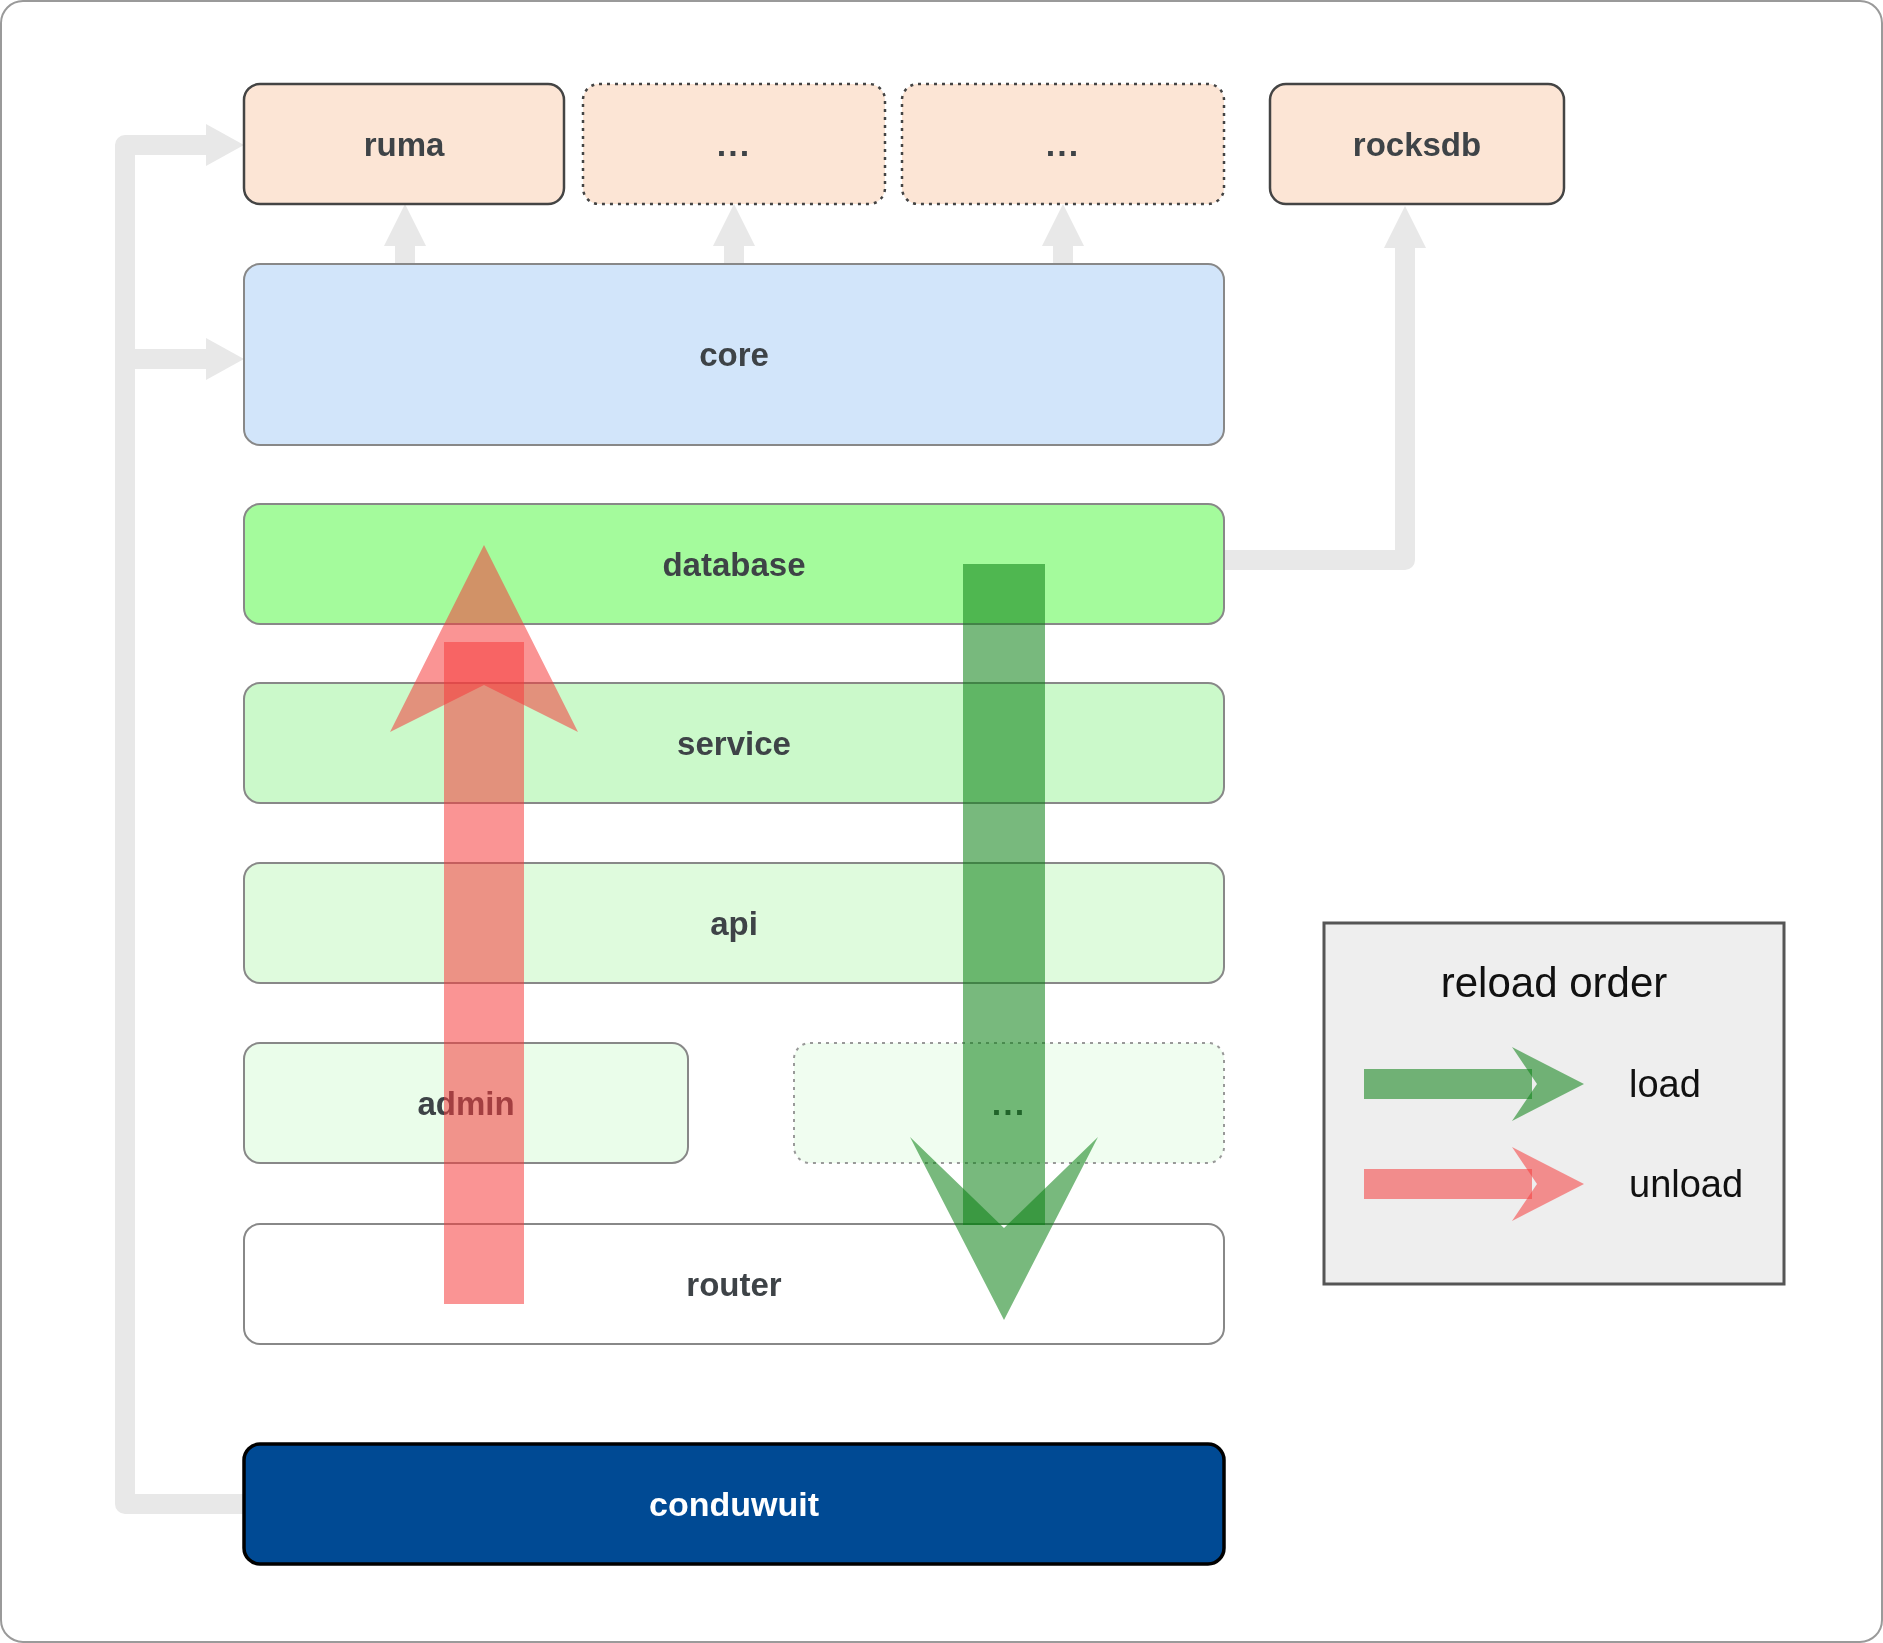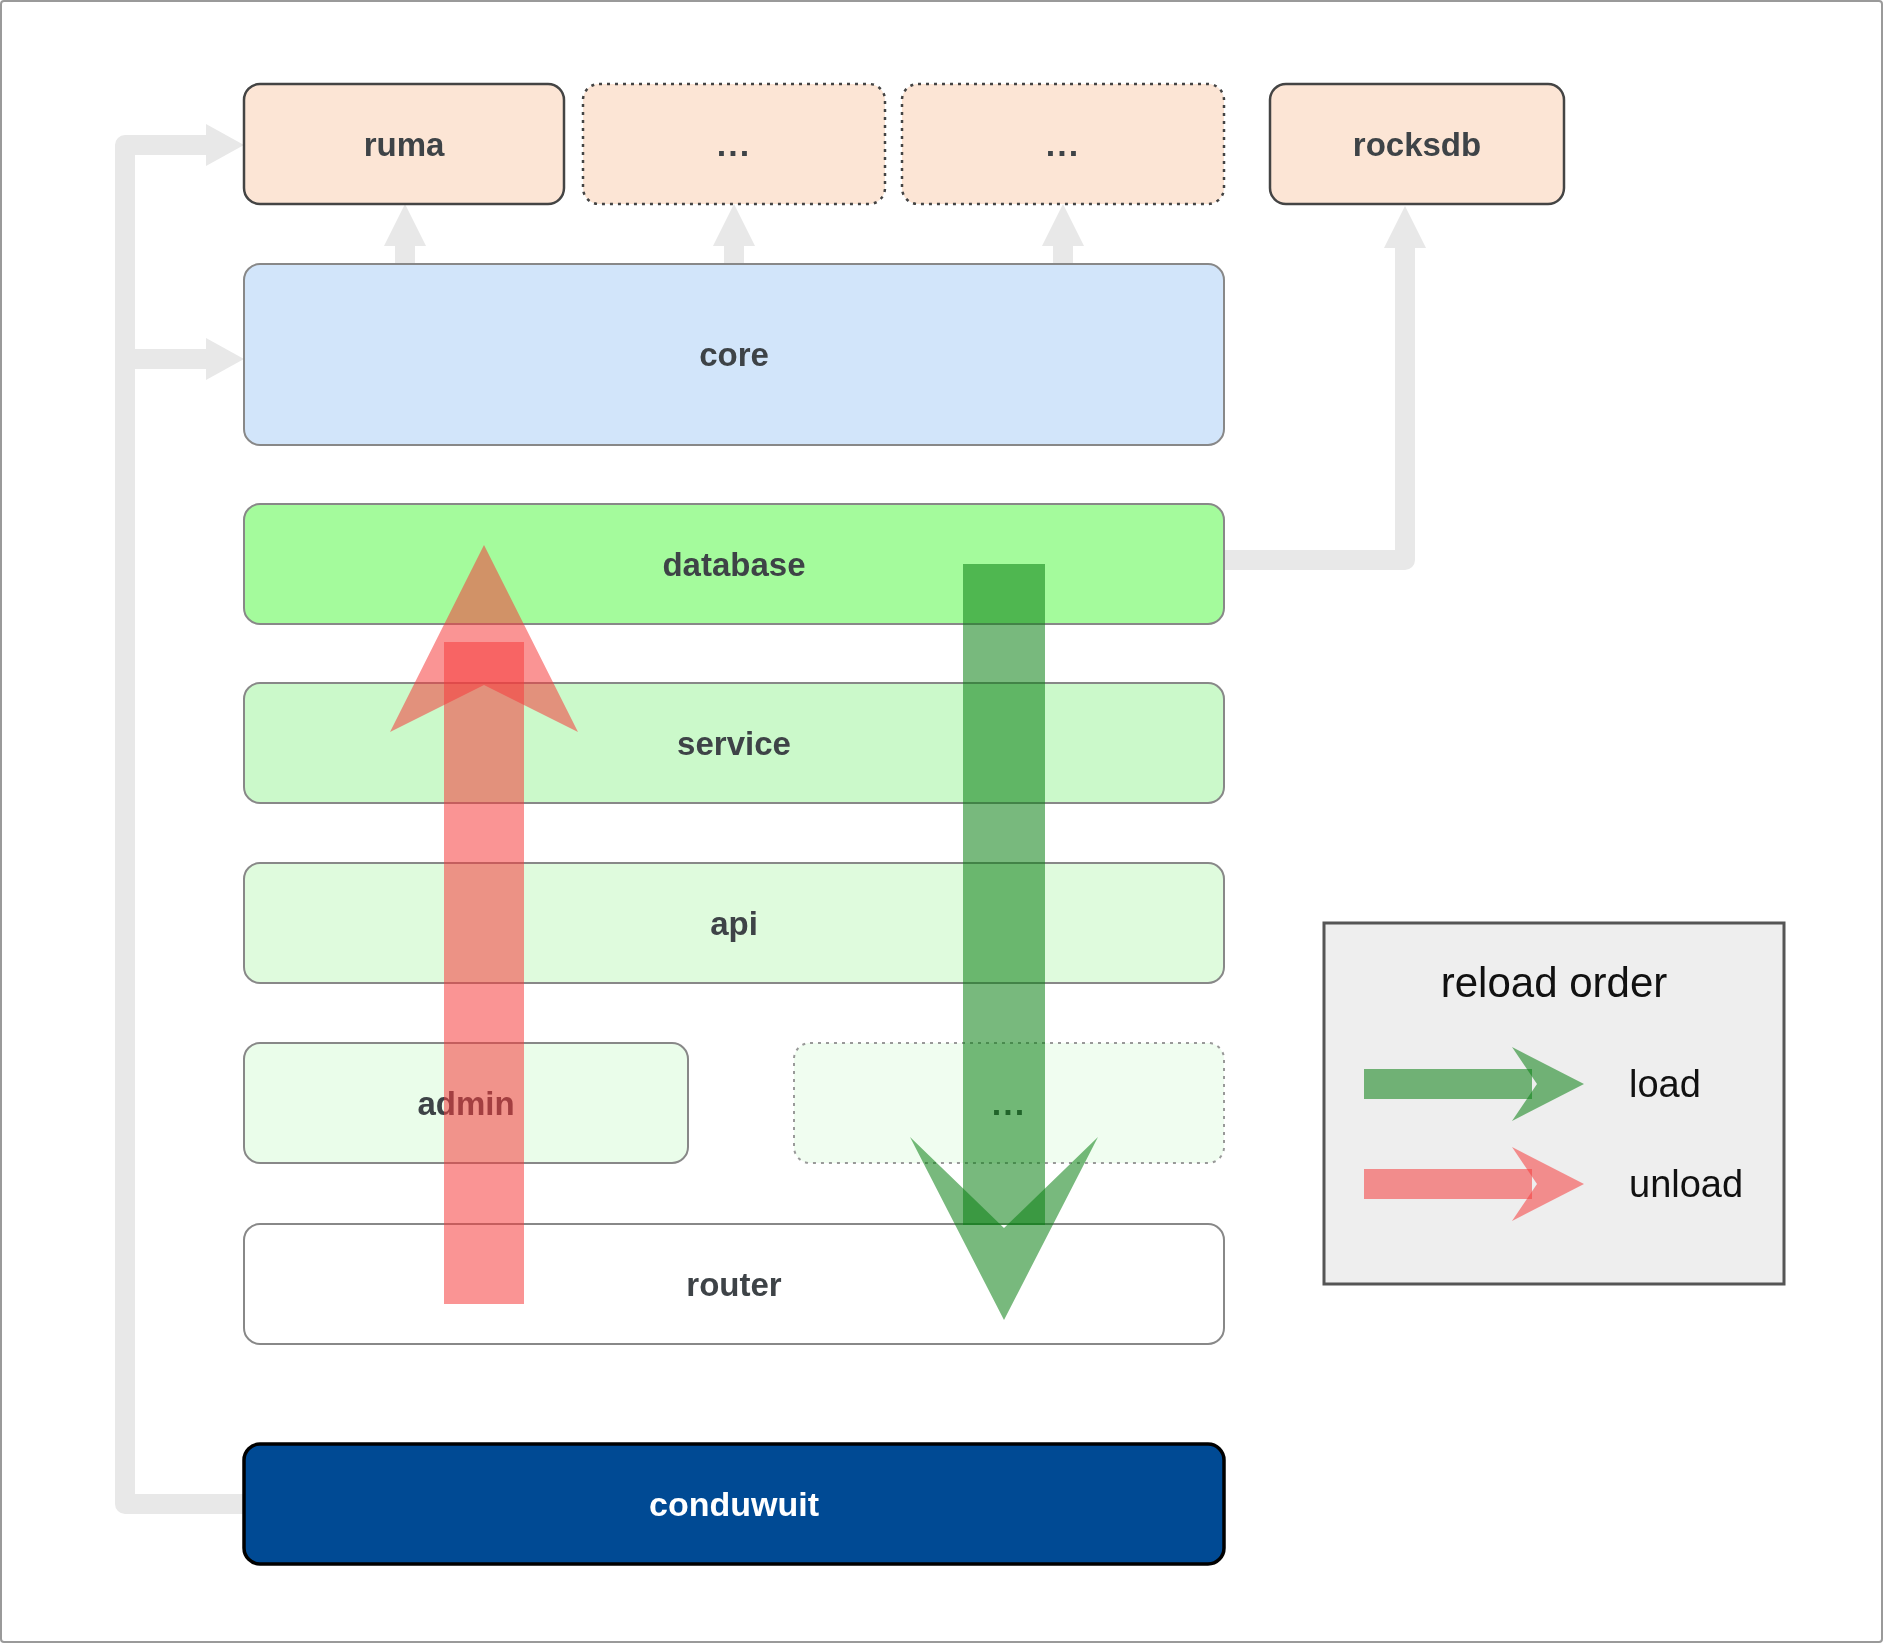--- a/index.html
+++ b/index.html
@@ -2,21 +2,21 @@
 <html><head>
 <meta charset="utf-8">
 <style>
   html,body{margin:0;padding:0;background:#ffffff;}
   .frame{
     position:relative;
     width:1883px;height:1643px;
     box-sizing:border-box;
     background:#ffffff;
     border:2px solid #9a9a9a;
-    border-radius:4px;
+    border-radius:23px;
     overflow:hidden;
     font-family:"Liberation Sans", sans-serif;
   }
   svg{position:absolute;left:0;top:0;}
   .node-label{
     font-family:"Liberation Sans", sans-serif;
     font-size:33px;font-weight:600;
   }
   .dots-label{
     font-family:"Liberation Sans", sans-serif;

